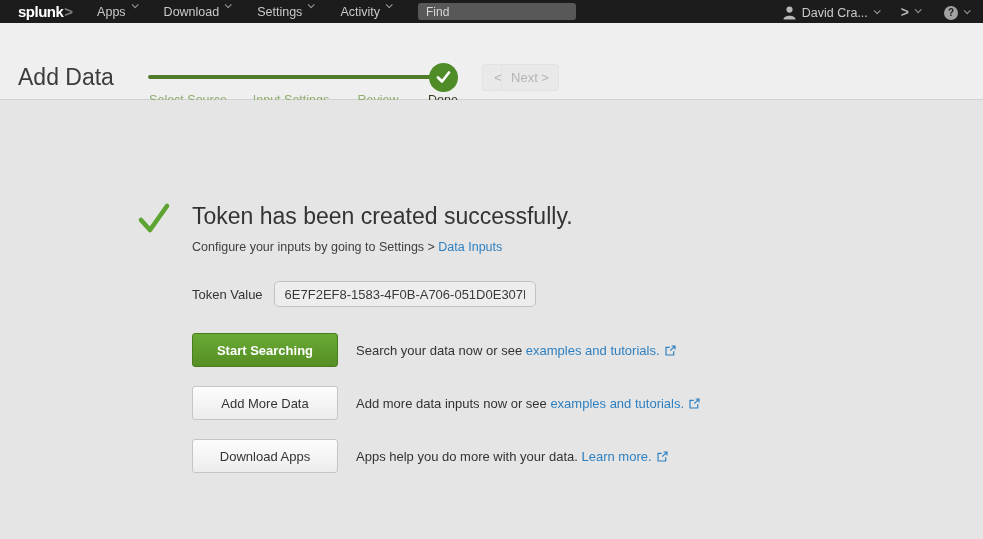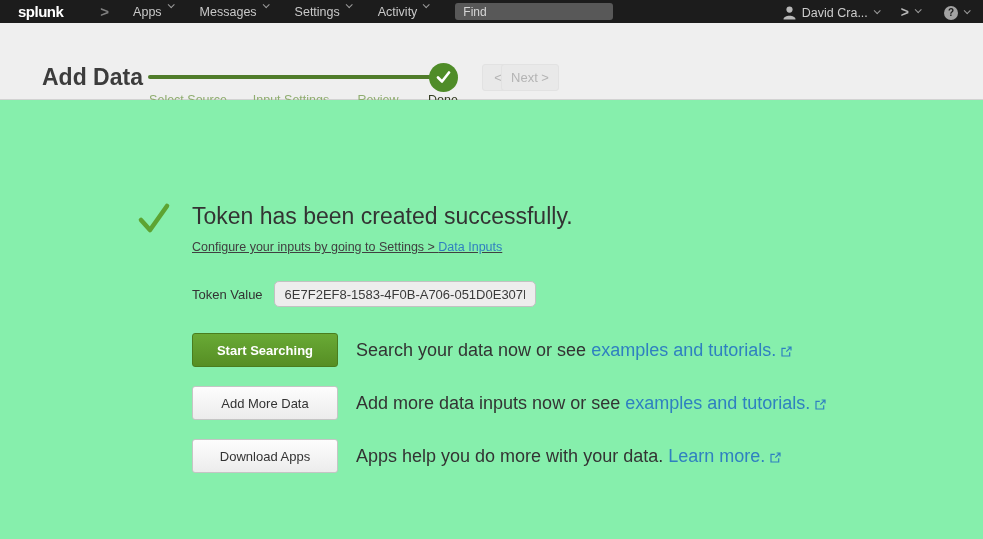--- a/index.html
+++ b/index.html
@@ -14,21 +14,21 @@
   
   .topnav {
     height: 23px;
     background: #1c1c1c;
     display: flex;
     align-items: center;
     padding: 0 14px 0 18px;
     position: relative;
     z-index: 5;
   }
-  .logo { display: flex; align-items: flex-end; cursor: pointer; margin-right: 24px; gap: 36px; }
+  .logo { display: flex; align-items: flex-end; cursor: pointer; margin-right: 24px; }
   .logo-main { color: #ffffff; font-weight: 700; font-size: 15px; letter-spacing: -0.5px; }
   .logo-gt { color: #7f7f7f; font-weight: 700; font-size: 15px; margin-left: 1px; }
   .nav-item {
     color: #c9c9c9; font-size: 12.5px; margin-right: 27px;
     display: flex; align-items: flex-start; cursor: pointer; white-space: nowrap;
   }
   .caret {
     display: inline-block; width: 5px; height: 5px;
     border-right: 1.5px solid #9a9a9a; border-bottom: 1.5px solid #9a9a9a;
     transform: rotate(45deg) translateY(-1px);
@@ -56,21 +56,21 @@
 
   
   .page-header {
     height: 77px; background: #efefef;
     border-bottom: 1px solid #d2d2d2;
     position: relative;
   }
   .page-title {
     position: absolute; left: 18px; top: 43px;
     transform: translateY(-50%) translateY(11px);
-    font-size: 23px; font-weight: 700; color: #3c3c3c; margin-left: 24px;
+    font-size: 23px; font-weight: 400; color: #3c3c3c;
   }
   .step-line {
     position: absolute; left: 148px; top: 52px;
     width: 292px; height: 4px;
     background: #507c2a; border-radius: 2px;
   }
   .step-circle {
     position: absolute; left: 429px; top: 40px;
     width: 29px; height: 29px; border-radius: 50%;
     background: #4f8c28;
@@ -87,29 +87,29 @@
     background: #e9e9e9; border: 1px solid #e2e2e2; border-radius: 3px;
     color: #b4b4b4; font-size: 13px;
     font-family: "Liberation Sans", sans-serif;
     display: flex; align-items: center; justify-content: center;
     cursor: default;
   }
   .btn-back { left: 482px; width: 32px; }
   .btn-next { left: 501px; width: 58px; }
 
   
-  .main { position: relative; height: 439px; background: #86efac; }
+  .main { position: relative; height: 439px; background: #e5e5e5; }
   .success-check { position: absolute; left: 137px; top: 101px; }
   .success-title {
     position: absolute; left: 192px; top: 103px;
     font-size: 23px; font-weight: 400; color: #333333;
   }
   .configure-line {
     position: absolute; left: 192px; top: 140px;
-    font-size: 12.5px; color: #404040; white-space: pre-wrap; text-decoration: underline;
+    font-size: 12.5px; color: #404040; white-space: pre-wrap;
   }
   a.link { color: #2f80c0; text-decoration: none; cursor: pointer; }
   .token-row {
     position: absolute; left: 192px; top: 181px;
     display: flex; align-items: center;
   }
   .token-label { font-size: 13px; color: #333333; margin-right: 11px; }
   .token-input {
     width: 262px; height: 26px;
     background: #ededed; border: 1px solid #c2c2c2; border-radius: 5px;
@@ -129,37 +129,37 @@
     cursor: pointer;
   }
   .btn-secondary {
     background: linear-gradient(#fdfdfd, #ececec);
     border: 1px solid #c5c5c5; color: #333333;
   }
   .btn-primary {
     background: linear-gradient(#69aa35, #568e24);
     border: 1px solid #4a7d1e; color: #ffffff; font-weight: 700;
   }
-  .action-desc { margin-left: 18px; font-size: 18px; color: #333333; white-space: pre-wrap; }
+  .action-desc { margin-left: 18px; font-size: 13px; color: #333333; white-space: pre-wrap; }
   .ext-icon { margin-left: 5px; vertical-align: -1px; }
 </style>
 </head>
 <body>
 
 <div class="topnav">
   <div class="logo">
     <span class="logo-main">splunk</span>
     <span class="logo-gt">&gt;</span>
   </div>
   <div class="nav-item">
     <span>Apps</span>
     <span class="caret"></span>
   </div>
   <div class="nav-item">
-    <span>Messages</span>
+    <span>Download</span>
     <span class="caret"></span>
   </div>
   <div class="nav-item">
     <span>Settings</span>
     <span class="caret"></span>
   </div>
   <div class="nav-item">
     <span>Activity</span>
     <span class="caret"></span>
   </div>

